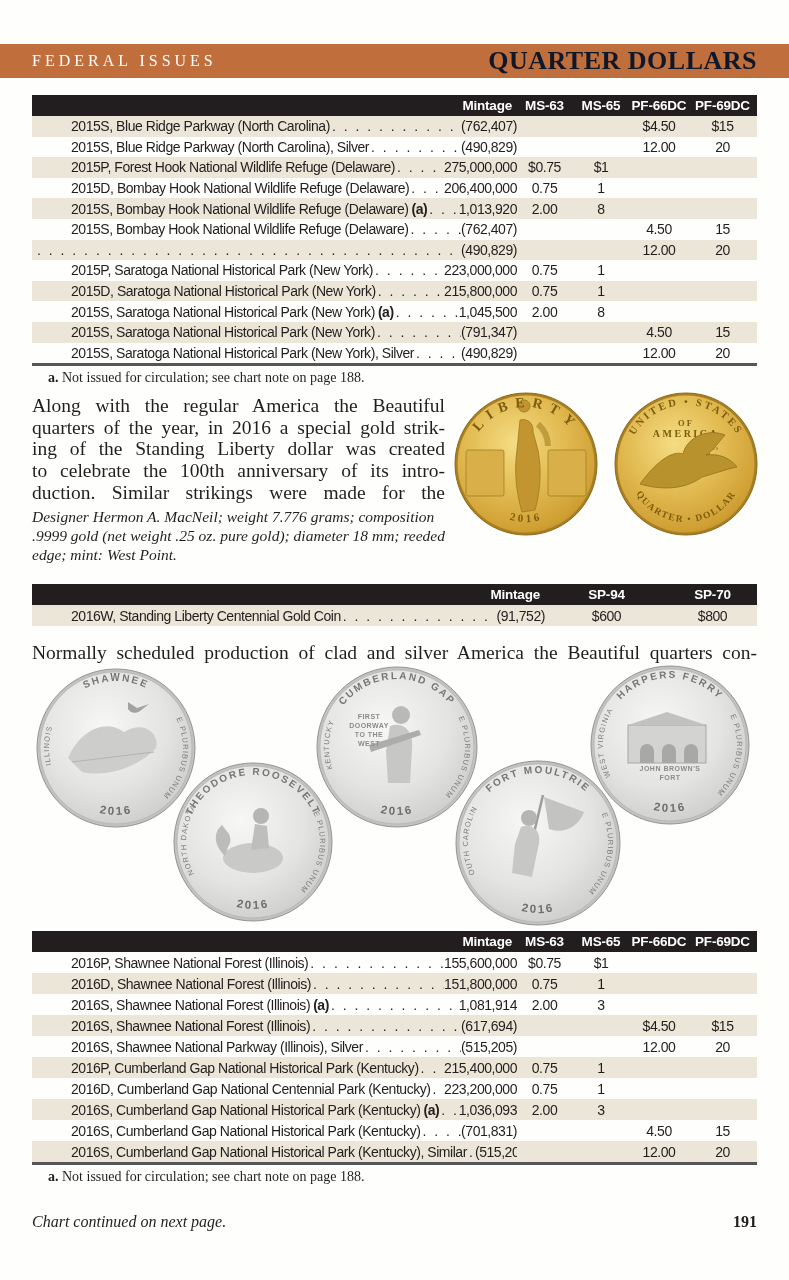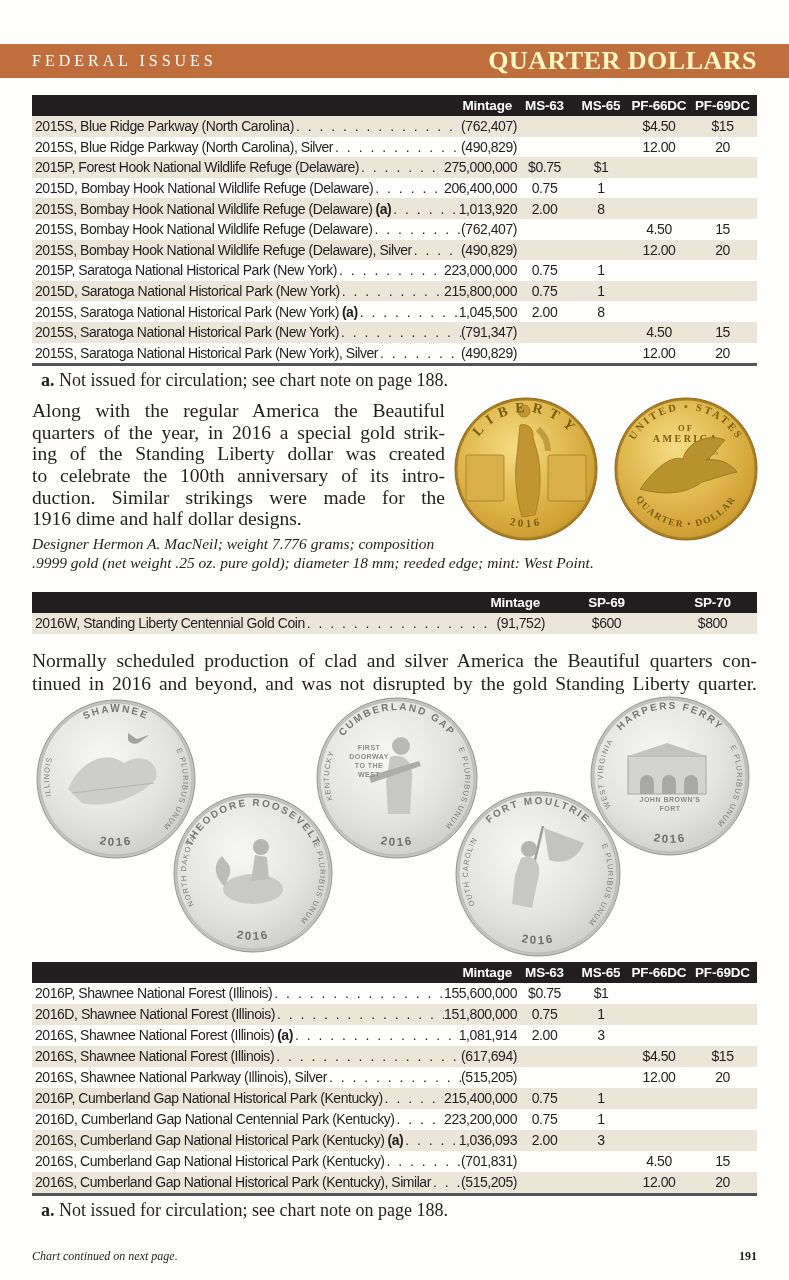--- a/index.html
+++ b/index.html
@@ -3,60 +3,60 @@
 <meta charset="utf-8">
 <style>
   html,body{margin:0;padding:0;}
   body{width:789px;height:1280px;background:#fefefd;overflow:hidden;
        font-family:"Liberation Sans",sans-serif;color:#221e1f;}
   .topbar{margin-top:44px;height:34px;background:#bf6e3c;display:flex;
           justify-content:space-between;align-items:center;padding:0 32px;}
   .topbar .hleft{font-family:"Liberation Serif",serif;font-size:16px;
           letter-spacing:4px;color:#fff;text-align:center;}
   .topbar .hright{font-family:"Liberation Serif",serif;font-weight:bold;
-          font-size:26px;letter-spacing:0.5px;color:#fef9c3;}
+          font-size:26px;letter-spacing:0.5px;color:#0f172a;}
   .content{margin:0 32px;}
   .ptable{border-bottom:3px solid #55565a;}
   .ptable.noline{border-bottom:none;}
   #t2015{margin-top:17px;}
   #tgold{margin-top:20px;clear:both;}
   #t2016{margin-top:4px;}
   .thead{background:#221e1f;color:#fff;display:flex;height:21px;
          align-items:center;font-weight:bold;font-size:13.5px;letter-spacing:-0.2px;}
   .thead .cell-main{justify-content:flex-end;padding-right:5px;}
   .trow{display:flex;height:20.6px;align-items:center;font-size:14px;
         letter-spacing:-0.45px;}
   #t2016 .trow, #tgold .trow{height:21px;}
   .trow.beige{background:#ebe6d7;}
   .cell-main{flex:1 1 0;display:flex;align-items:baseline;min-width:0;
              padding-left:3px;overflow:hidden;}
-  .rname{white-space:nowrap;}
+  .rname{white-space:nowrap;margin-left:36px;}
   .flag{font-weight:bold;margin-left:3px;white-space:nowrap;}
   .leader{flex:1 1 0;min-width:4px;overflow:hidden;white-space:nowrap;
           letter-spacing:2px;padding:0 2px;}
   .rmint{white-space:nowrap;}
   .cell-val{text-align:center;flex:0 0 auto;}
-  .footnote{font-family:"Liberation Serif",serif;font-size:18px;
-            margin:4px 0 0 9px;}
+  .footnote{font-family:"Liberation Serif",serif;font-size:14px;
+            margin:4px 0 0 16px;}
   .footnote .fmark{font-weight:bold;}
   .para-section{margin-top:9px;font-family:"Liberation Serif",serif;}
   .gold-box{float:right;width:308px;height:150px;margin:-6px -4px 0 8px;
             position:relative;}
   .gold-box svg{position:absolute;top:2px;}
   .pline{font-size:19.5px;line-height:21.6px;text-align:justify;}
   .pline.just{text-align-last:justify;}
   .designer .pline{font-style:italic;font-size:15.5px;line-height:19px;
                    text-align:left;text-align-last:auto;}
   .designer{margin-top:4px;}
   .p2{margin-top:15px;font-family:"Liberation Serif",serif;}
   .p2 .pline{font-size:19.5px;line-height:23px;}
   .coin-strip{position:relative;height:260px;margin-top:3px;}
   .coin-strip svg{position:absolute;}
   .footer{display:flex;justify-content:space-between;align-items:flex-end;
-          margin-top:28px;font-family:"Liberation Serif",serif;font-size:12px;}
+          margin-top:28px;font-family:"Liberation Serif",serif;font-size:16px;}
   .footer .cont{font-style:italic;}
   .footer .pageno{font-weight:bold;}
 </style>
 </head>
 <body>
 
 <div class="topbar">
   <span class="hleft">FEDERAL ISSUES</span>
   <span class="hright">QUARTER DOLLARS</span>
 </div>
@@ -133,21 +133,20 @@
           <span class="leader">. . . . . . . . . . . . . . . . . . . . . . . . . . . . . . . . . . . . . . . . . . . . . . . . . . . . . . . . . . . . . . . . . . . . . . </span>
           <span class="rmint">(762,407)</span>
         </div>
         <div class="cell-val" style="width: 55px;"></div>
         <div class="cell-val" style="width: 58px;"></div>
         <div class="cell-val" style="width: 58px;">4.50</div>
         <div class="cell-val" style="width: 69px;">15</div>
       </div>
       <div class="trow beige">
         <div class="cell-main">
-          <span class="rname">2015S, Bombay Hook National Wildlife Refuge (Delaware), Silver</span>
           <span class="leader">. . . . . . . . . . . . . . . . . . . . . . . . . . . . . . . . . . . . . . . . . . . . . . . . . . . . . . . . . . . . . . . . . . . . . . </span>
           <span class="rmint">(490,829)</span>
         </div>
         <div class="cell-val" style="width: 55px;"></div>
         <div class="cell-val" style="width: 58px;"></div>
         <div class="cell-val" style="width: 58px;">12.00</div>
         <div class="cell-val" style="width: 69px;">20</div>
       </div>
       <div class="trow">
         <div class="cell-main">
@@ -254,48 +253,46 @@
           <path id="au-re-b" d="M -49.19 30.74 A 58 58 0 0 0 49.19 30.74" fill="none"></path>
           <text font-size="9.5" letter-spacing="1.5" fill="#7c5c0e" font-weight="bold"><textPath href="#au-re-b" startOffset="50%" text-anchor="middle">QUARTER • DOLLAR</textPath></text>
         </svg>
       </div>
     <div class="p1">
         <div class="pline just">Along with the regular America the Beautiful</div>
         <div class="pline just">quarters of the year, in 2016 a special gold strik-</div>
         <div class="pline just">ing of the Standing Liberty dollar was created</div>
         <div class="pline just">to celebrate the 100th anniversary of its intro-</div>
         <div class="pline just">duction. Similar strikings were made for the</div>
-        <div class="pline">1916 dime and half dollar designs.</div>
       </div>
     <div class="designer">
         <div class="pline">Designer Hermon A. MacNeil; weight 7.776 grams; composition</div>
         <div class="pline">.9999 gold (net weight .25 oz. pure gold); diameter 18 mm; reeded edge; mint: West Point.</div>
       </div>
   </div>
 
   <section class="ptable noline" id="tgold">
       <div class="thead">
         <div class="cell-main">Mintage</div>
-        <div class="cell-val" style="width: 123px;">SP-69</div>
+        <div class="cell-val" style="width: 123px;">SP-94</div>
         <div class="cell-val" style="width: 89px;">SP-70</div>
       </div>
       <div class="trow beige">
         <div class="cell-main">
           <span class="rname">2016W, Standing Liberty Centennial Gold Coin</span>
           <span class="leader">. . . . . . . . . . . . . . . . . . . . . . . . . . . . . . . . . . . . . . . . . . . . . . . . . . . . . . . . . . . . . . . . . . . . . . </span>
           <span class="rmint">(91,752)</span>
         </div>
         <div class="cell-val" style="width: 123px;">$600</div>
         <div class="cell-val" style="width: 89px;">$800</div>
       </div>
     </section>
 
   <div class="p2">
       <div class="pline just">Normally scheduled production of clad and silver America the Beautiful quarters con-</div>
-      <div class="pline just">tinued in 2016 and beyond, and was not disrupted by the gold Standing Liberty quarter.</div>
     </div>
 
   <div class="coin-strip" id="coin-strip">
       <svg width="162" height="162" viewBox="-81 -81 162 162" style="left: 3px; top: 0px;">
         <defs>
           <radialGradient id="fg-shawnee" cx="42%" cy="36%" r="75%">
             <stop offset="0%" stop-color="#f7f7f6"></stop>
             <stop offset="55%" stop-color="#e4e4e3"></stop>
             <stop offset="100%" stop-color="#c8c8c7"></stop>
           </radialGradient>

